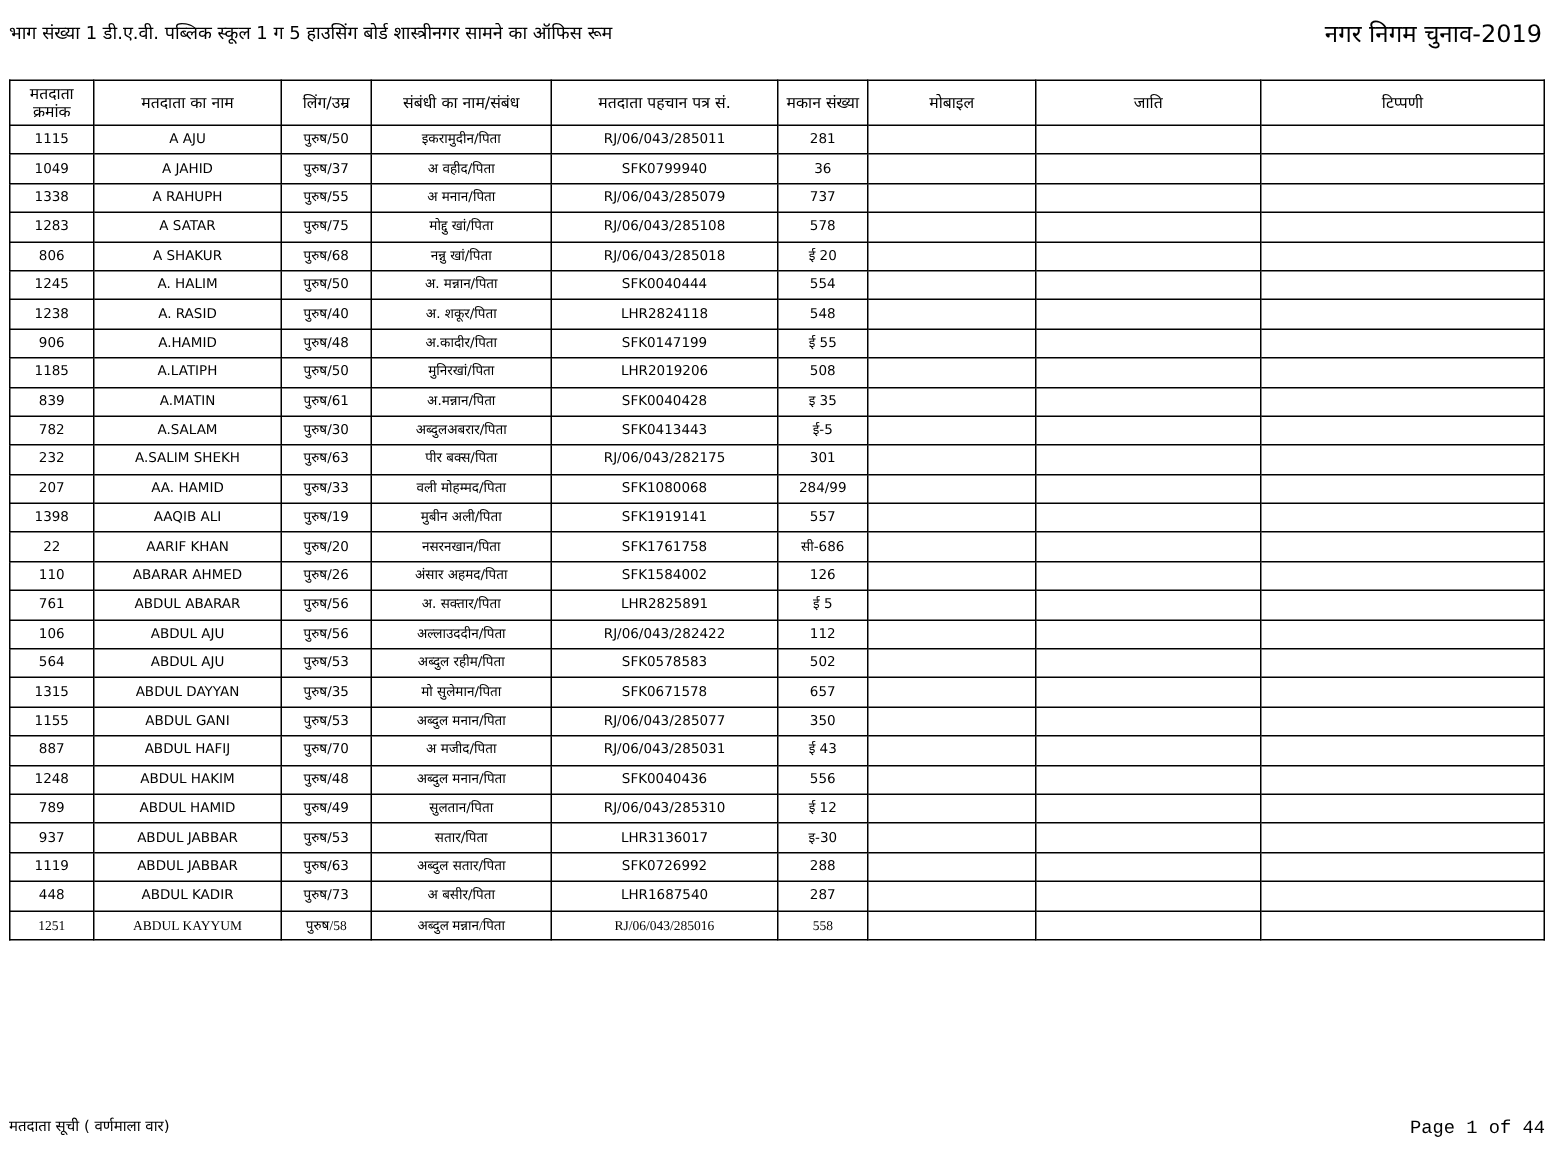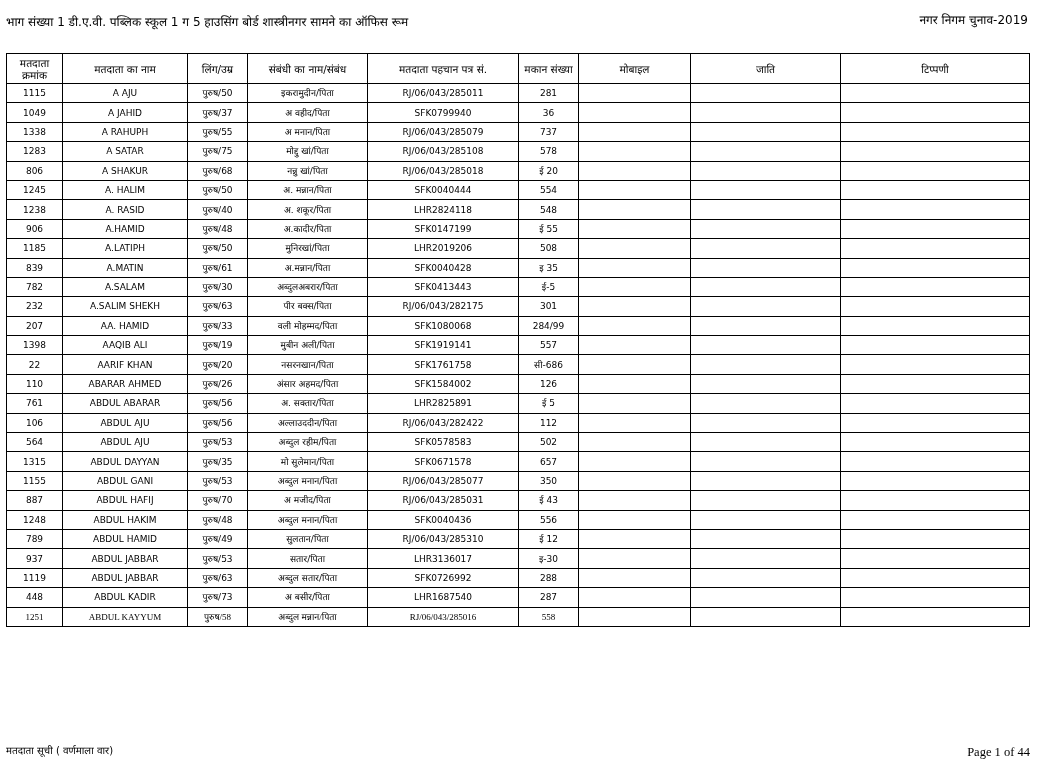--- a/index.html
+++ b/index.html
@@ -1,30 +1,30 @@
 <!DOCTYPE html>
 <html><head>
 <meta charset="utf-8">
 <style>
   html, body { margin:0; padding:0; background:#ffffff; }
   body { width:1038px; height:772px; position:relative; overflow:hidden;
          font-family:"DejaVu Sans", "Liberation Sans", sans-serif; color:#000; }
   .title-left { position:absolute; left:6px; top:13px; font-size:12px; white-space:nowrap; }
-  .title-right { position:absolute; right:10px; top:11px; font-size:12px; white-space:nowrap; }
+  .title-right { position:absolute; right:10px; top:11px; font-size:16px; white-space:nowrap; }
   table.voters { position:absolute; left:6px; top:53px; width:1023px; border-collapse:collapse;
                  table-layout:fixed; }
   table.voters th, table.voters td { border:1px solid #000; text-align:center; padding:0;
                  overflow:hidden; white-space:nowrap; }
   table.voters th { height:29px; font-size:10.5px; font-weight:normal; line-height:12px; }
   table.voters td { height:18.4px; font-size:9px; line-height:18px; }
   table.voters tr:last-child td { border-bottom:1.5px solid #000;font-family:Liberation Serif, serif; }
   .footer-left { position:absolute; left:6px; top:743px; font-size:10px; white-space:nowrap; }
   .footer-center { position:absolute; left:450px; top:743px; font-size:14px; white-space:nowrap;margin-top:35px; }
   .footer-right { position:absolute; right:8px; top:745px; font-size:12.5px; white-space:nowrap;
-                  font-family:Liberation Serif, serif; }
+                  font-family:Liberation Mono, monospace; }
 </style>
 </head>
 <body>
 
 <div class="title-left">भाग संख्या 1 डी.ए.वी. पब्लिक स्कूल 1 ग 5 हाउसिंग बोर्ड शास्त्रीनगर सामने का ऑफिस रूम</div>
 <div class="title-right">नगर निगम चुनाव-2019</div>
 
 <table class="voters">
   <colgroup>
     <col style="width:56px">

